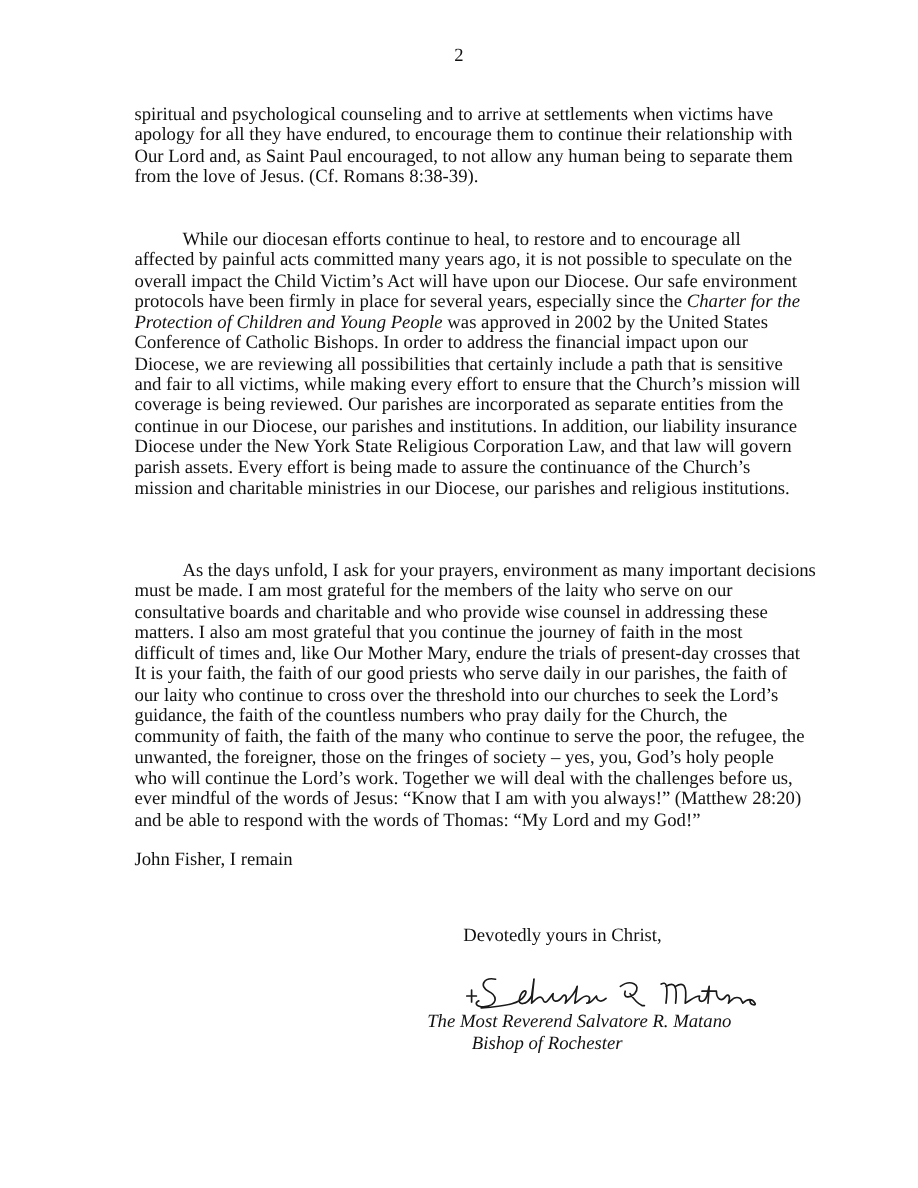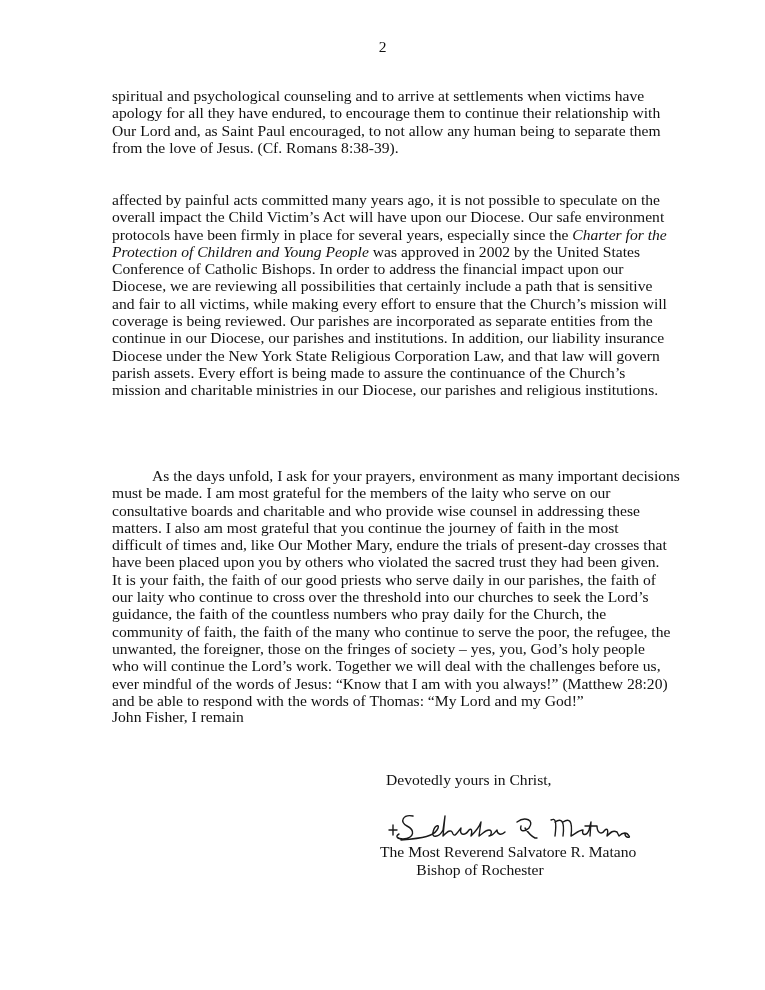--- a/index.html
+++ b/index.html
@@ -22,58 +22,58 @@
   .p3 { top: 467px; }
   .p4 { top: 708px; }
   em { font-style: italic; }
   .closing {
     position: absolute; left: 386px; top: 771px; font-size: 15.6px;
   }
   .signature {
     position: absolute; left: 385px; top: 808px; width: 250px; height: 40px;
   }
   .name-line {
-    position: absolute; top: 843px; left: 380px; width: 200px;
-    font-size: 15.6px; text-align: center; line-height: 17.5px;
+    position: absolute; top: 843px; left: 356px; width: 200px;
+    font-style: italic; font-size: 15.6px; text-align: center; line-height: 17.5px;
   }
   .name-line .n { display: block; white-space: nowrap; }
 </style>
 </head>
 <body>
 
 <div>
   <div class="page-number">2</div>
 
   <div class="body-text p1">
       <span class="line">spiritual and psychological counseling and to arrive at settlements when victims have</span>
       <span class="line">apology for all they have endured, to encourage them to continue their relationship with</span>
       <span class="line">Our Lord and, as Saint Paul encouraged, to not allow any human being to separate them</span>
       <span class="line">from the love of Jesus. (Cf. Romans 8:38-39).</span>
     </div>
   <div class="body-text p2">
+      <span class="line indent">While our diocesan efforts continue to heal, to restore and to encourage all</span>
       <span class="line">affected by painful acts committed many years ago, it is not possible to speculate on the</span>
       <span class="line">overall impact the Child Victim’s Act will have upon our Diocese.  Our safe environment</span>
       <span class="line">protocols have been firmly in place for several years, especially since the <em>Charter for the</em></span>
       <span class="line"><em>Protection of Children and Young People</em> was approved in 2002 by the United States</span>
       <span class="line">Conference of Catholic Bishops.  In order to address the financial impact upon our</span>
       <span class="line">Diocese, we are reviewing all possibilities that certainly include a path that is sensitive</span>
       <span class="line">and fair to all victims, while making every effort to ensure that the Church’s mission will</span>
       <span class="line">coverage is being reviewed.  Our parishes are incorporated as separate entities from the</span>
       <span class="line">continue in our Diocese, our parishes and institutions.  In addition, our liability insurance</span>
       <span class="line">Diocese under the New York State Religious Corporation Law, and that law will govern</span>
       <span class="line">parish assets.  Every effort is being made to assure the continuance of the Church’s</span>
       <span class="line">mission and charitable ministries in our Diocese, our parishes and religious institutions.</span>
     </div>
   <div class="body-text p3">
       <span class="line indent">As the days unfold, I ask for your prayers, environment as many important decisions</span>
       <span class="line">must be made.  I am most grateful for the members of the laity who serve on our</span>
       <span class="line">consultative boards and charitable and who provide wise counsel in addressing these</span>
       <span class="line">matters.  I also am most grateful that you continue the journey of faith in the most</span>
       <span class="line">difficult of times and, like Our Mother Mary, endure the trials of present-day crosses that</span>
-      <span class="line">have been placed upon you by others who violated the sacred trust they had been given.</span>
       <span class="line">It is your faith, the faith of our good priests who serve daily in our parishes, the faith of</span>
       <span class="line">our laity who continue to cross over the threshold into our churches to seek the Lord’s</span>
       <span class="line">guidance, the faith of the countless numbers who pray daily for the Church, the</span>
       <span class="line">community of faith, the faith of the many who continue to serve the poor, the refugee, the</span>
       <span class="line">unwanted, the foreigner, those on the fringes of society – yes, you, God’s holy people</span>
       <span class="line">who will continue the Lord’s work.  Together we will deal with the challenges before us,</span>
       <span class="line">ever mindful of the words of Jesus: “Know that I am with you always!” (Matthew 28:20)</span>
       <span class="line">and be able to respond with the words of Thomas: “My Lord and my God!”</span>
     </div>
   <div class="body-text p4">

